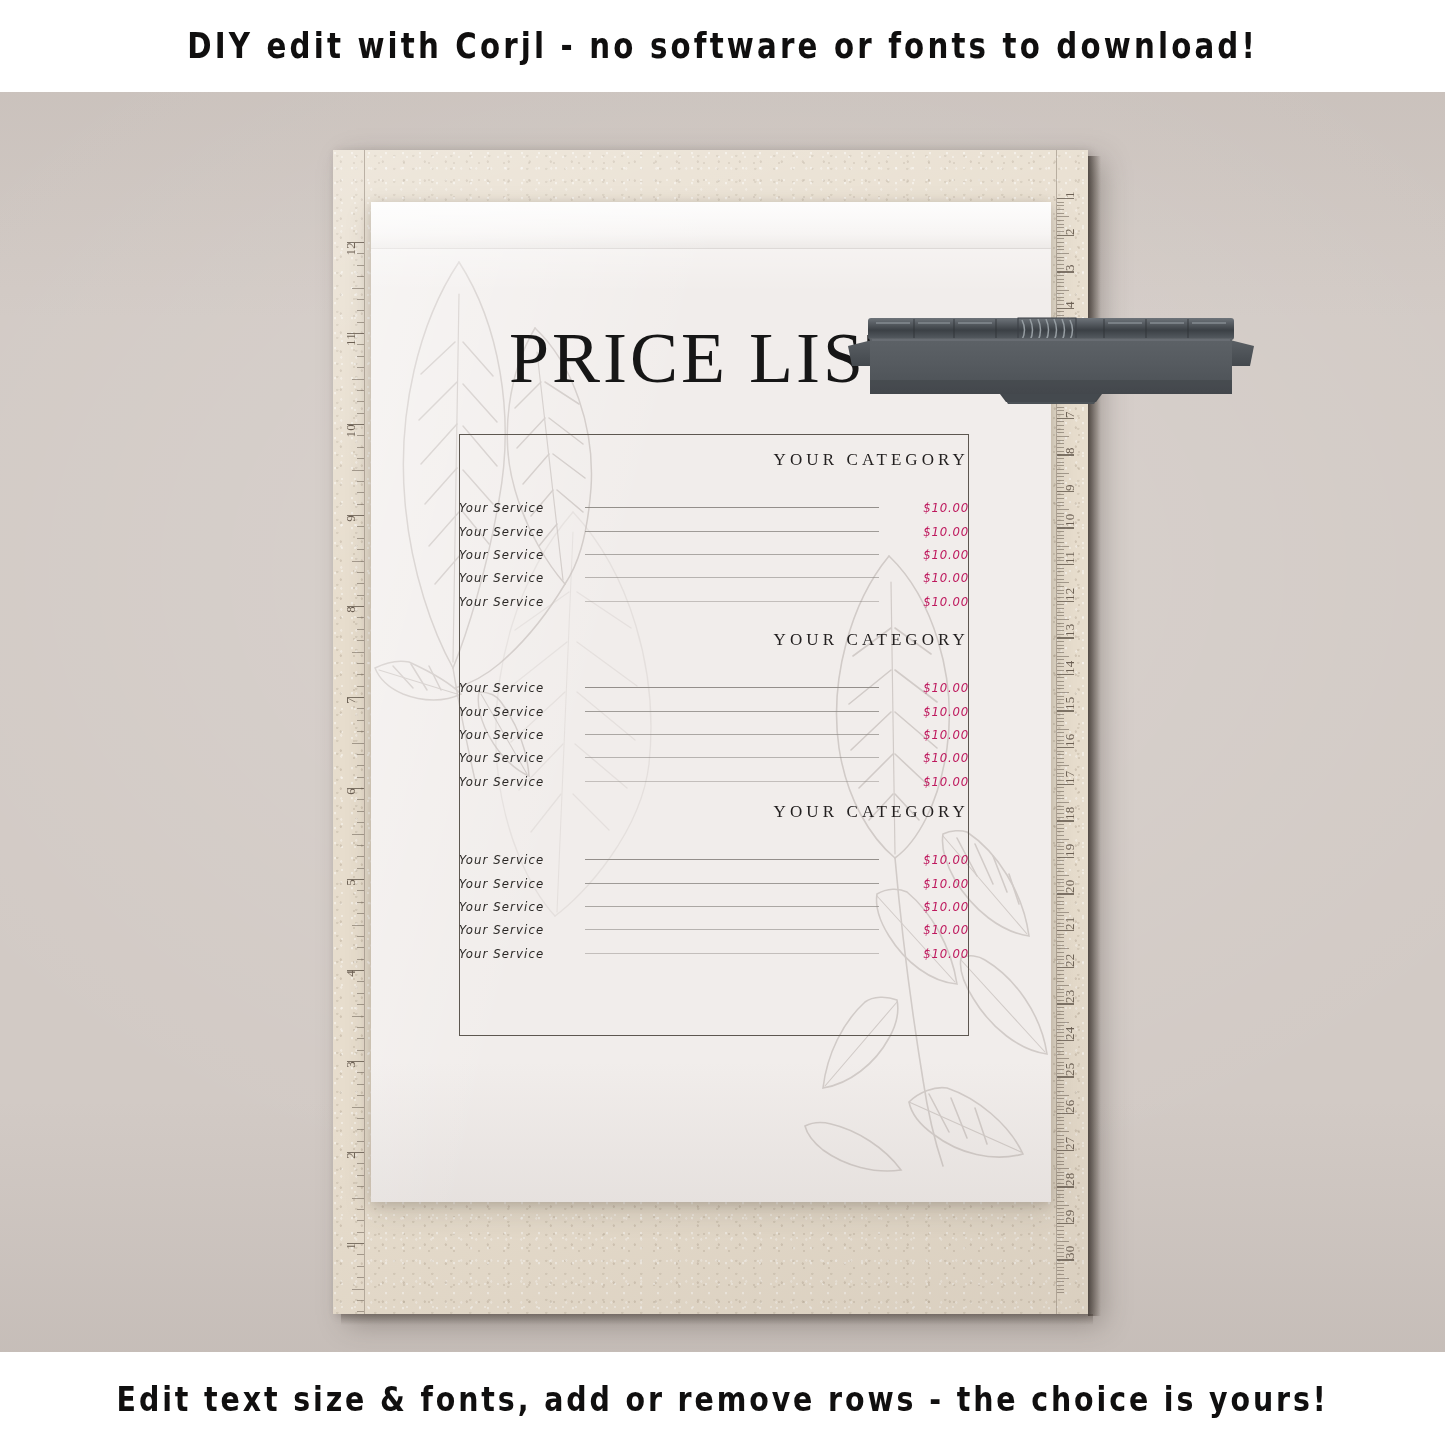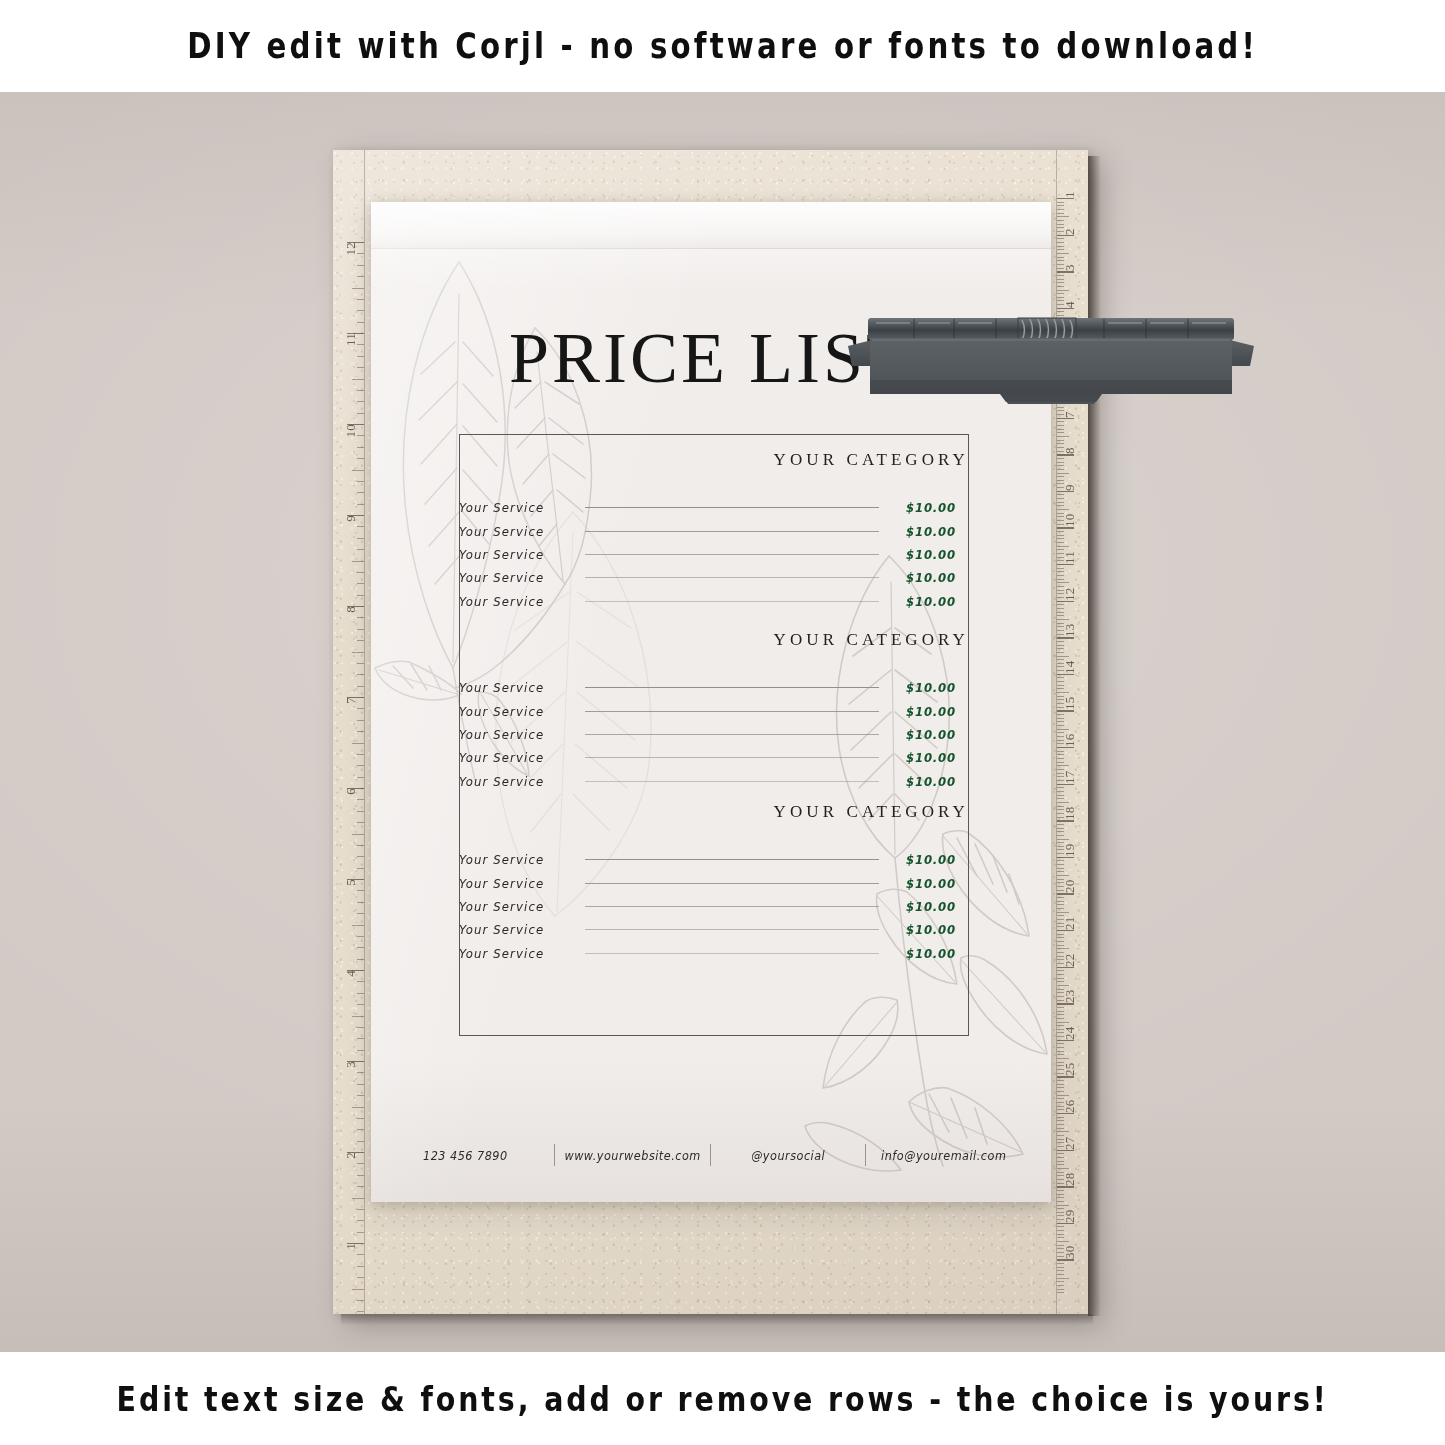--- a/index.html
+++ b/index.html
@@ -189,27 +189,27 @@
     white-space:nowrap;
   }
   .row-lead{
     flex:1;
     height:1px;
     margin:0 14px 0 6px;
     background:#8e8a86;
   }
   .row-price{
     width:76px;
-    text-align:center;
+    text-align:right;
     font-family:"DejaVu Sans Condensed","Liberation Sans",sans-serif;
     font-style:italic;
-    font-weight:700;
+    font-weight:400;
     font-size:13px;
     letter-spacing:.8px;
-    color:#14532d;
+    color:#be185d;
     white-space:nowrap;
   }
 
   
   .footer{
     position:absolute;left:40px;right:26px;bottom:36px;
     display:flex;align-items:center;
     font-family:"DejaVu Sans Condensed","Liberation Sans",sans-serif;
     font-style:italic;
     font-size:12.5px;
@@ -839,29 +839,20 @@
               </div>
               <div class="row">
                 <div class="row-name">Your Service</div>
                 <div class="row-lead" style="opacity: 0.47;"></div>
                 <div class="row-price">$10.00</div>
               </div>
             </div>
           </div>
         </div>
 
-      <div class="footer">
-        <div class="footer-cell first">123 456 7890</div>
-        <div class="footer-div"></div>
-        <div class="footer-cell">www.yourwebsite.com</div>
-        <div class="footer-div"></div>
-        <div class="footer-cell">@yoursocial</div>
-        <div class="footer-div"></div>
-        <div class="footer-cell last">info@youremail.com</div>
-      </div>
     </div>
 
     <svg class="clip" viewBox="0 0 410 98">
       <defs>
         <linearGradient id="clipBody" x1="0" y1="0" x2="0" y2="1">
           <stop offset="0%" stop-color="#5d6267"></stop>
           <stop offset="38%" stop-color="#565b60"></stop>
           <stop offset="100%" stop-color="#484d52"></stop>
         </linearGradient>
         <linearGradient id="clipTop" x1="0" y1="0" x2="0" y2="1">

